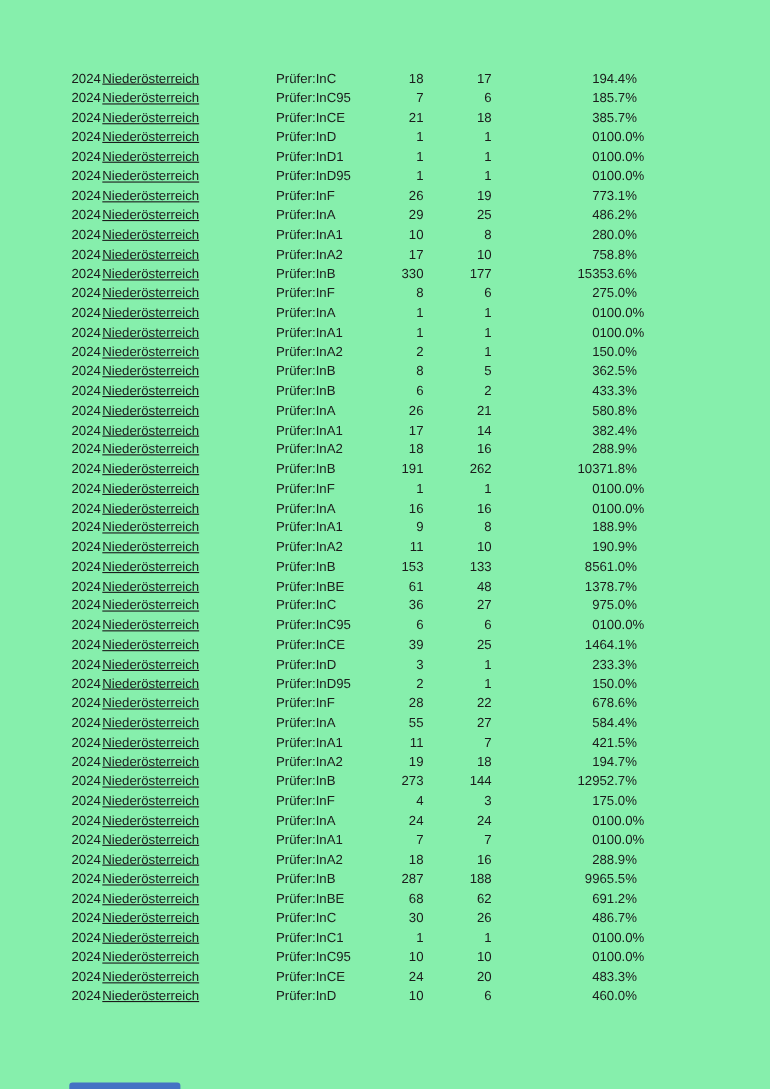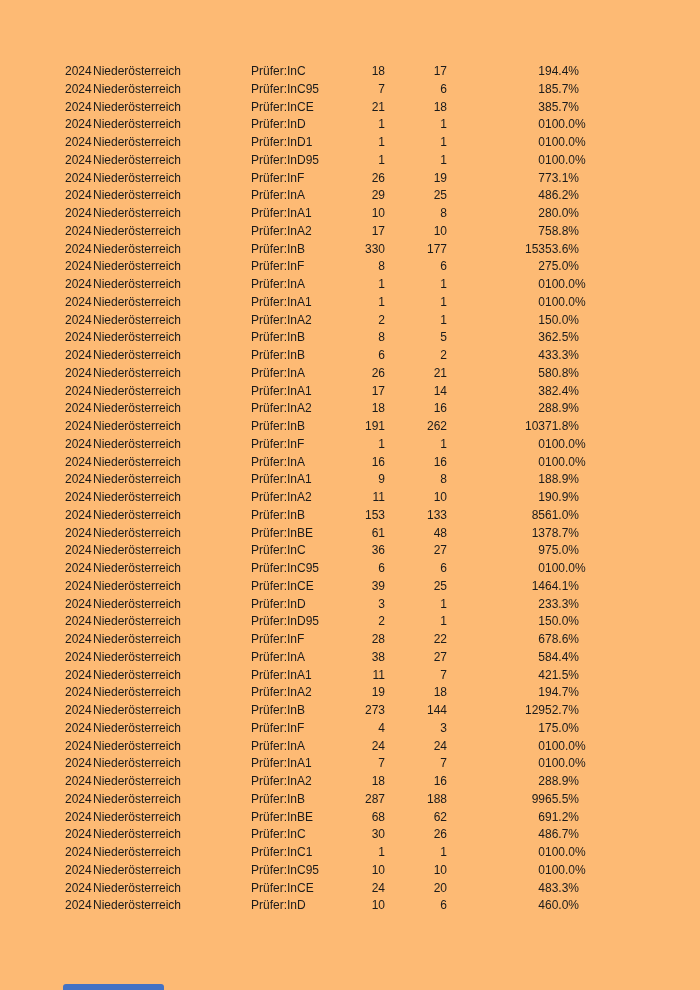--- a/index.html
+++ b/index.html
@@ -12,37 +12,37 @@
     width: 700px;
     height: 990px;
     overflow: hidden;
     font-family: "Liberation Sans", sans-serif;
     font-size: 12px;
     color: #1b1b1b;
   }
   .page {
     position: absolute;
     inset: 0;
-    background: #fdba74;
+    background: #86efac;
   }
   .table {
     position: absolute;
     left: 65px;
     top: 63px;
   }
   .row {
     display: grid;
     grid-template-columns: 28px 97px 107px 33px 55px 62px 98px 80px;
     height: 17.75px;
     line-height: 17.75px;
     white-space: nowrap;
   }
   .cell { overflow: visible; }
   .cell.year     { text-align: left; }
-  .cell.region   { text-align: left; }
+  .cell.region   { text-align: left; text-decoration: underline; }
   .cell.examiner { text-align: right; }
   .cell.category { text-align: left; }
   .cell.num      { text-align: right; }
   .cell.pct      { text-align: left; }
   .hscroll-thumb {
     position: absolute;
     left: 63px;
     top: 984px;
     width: 101px;
     height: 7px;
@@ -382,21 +382,21 @@
         <span class="cell num">28</span>
         <span class="cell num">22</span>
         <span class="cell num">6</span>
         <span class="cell pct">78.6%</span>
       </div>
       <div class="row">
         <span class="cell year">2024</span>
         <span class="cell region">Niederösterreich</span>
         <span class="cell examiner">Prüfer:In</span>
         <span class="cell category">A</span>
-        <span class="cell num">38</span>
+        <span class="cell num">55</span>
         <span class="cell num">27</span>
         <span class="cell num">5</span>
         <span class="cell pct">84.4%</span>
       </div>
       <div class="row">
         <span class="cell year">2024</span>
         <span class="cell region">Niederösterreich</span>
         <span class="cell examiner">Prüfer:In</span>
         <span class="cell category">A1</span>
         <span class="cell num">11</span>

